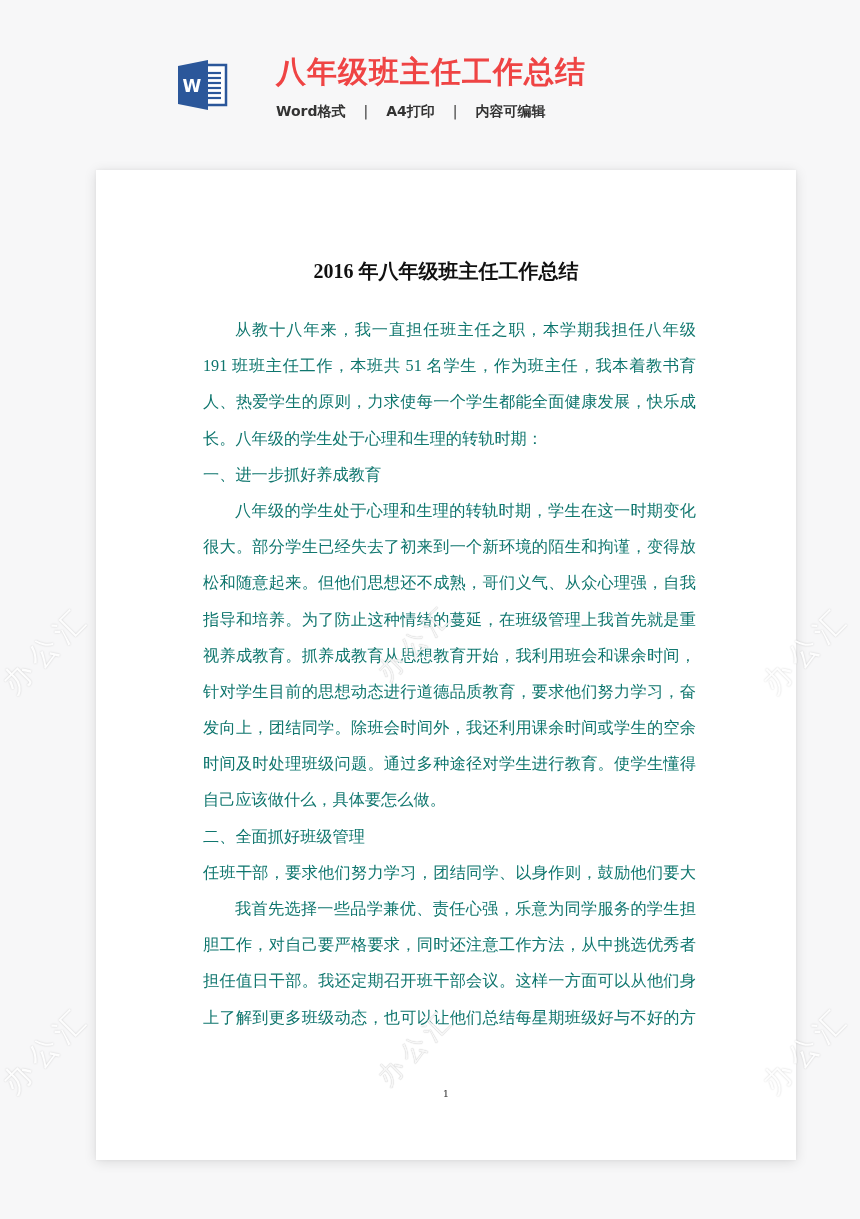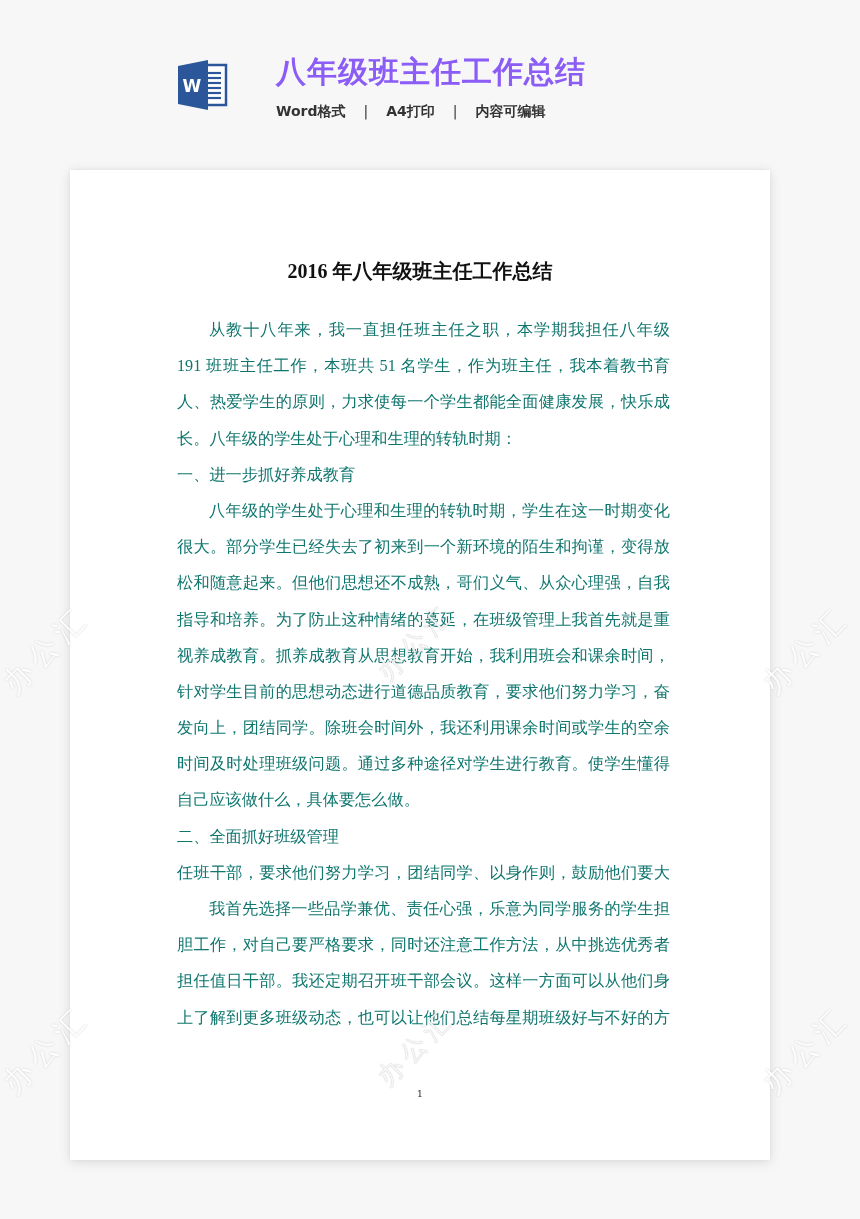--- a/index.html
+++ b/index.html
@@ -7,33 +7,33 @@
       width: 860px; height: 1219px; overflow: hidden;
       background: #f7f7f8;
       position: relative;
       font-family: "DejaVu Serif", "Liberation Serif", serif;
     }
     .banner { position: absolute; left: 0; top: 0; width: 860px; height: 150px; }
     .word-icon { position: absolute; left: 176px; top: 58px; width: 54px; height: 54px; }
     .banner-title {
       position: absolute; left: 276px; top: 52px;
       font-family: "DejaVu Sans", "Liberation Sans", sans-serif;
-      font-weight: bold; font-size: 30px; color: #8b5cf6; letter-spacing: 1px;
+      font-weight: bold; font-size: 30px; color: #ef4444; letter-spacing: 1px;
       white-space: nowrap;
     }
     .banner-sub {
       position: absolute; left: 276px; top: 103px;
       font-family: "DejaVu Sans", "Liberation Sans", sans-serif;
       font-weight: bold; font-size: 14px; color: #333;
       display: flex; gap: 0; white-space: nowrap;
     }
     .banner-sub .sep { margin: 0 18px; font-weight: normal; color: #333; }
 
     .page {
-      position: absolute; left: 70px; top: 170px; width: 700px; height: 990px;
+      position: absolute; left: 96px; top: 170px; width: 700px; height: 990px;
       background: #fff;
       box-shadow: 0 2px 12px rgba(0,0,0,0.12), 0 0 3px rgba(0,0,0,0.05);
     }
     .doc-title {
       position: absolute; left: 0; top: 88px; width: 700px; text-align: center;
       font-size: 20px; font-weight: bold; color: #111;
       font-family: "Liberation Serif", "DejaVu Serif", serif;
     }
     .body-text {
       position: absolute; left: 107px; top: 142px; width: 493px;

